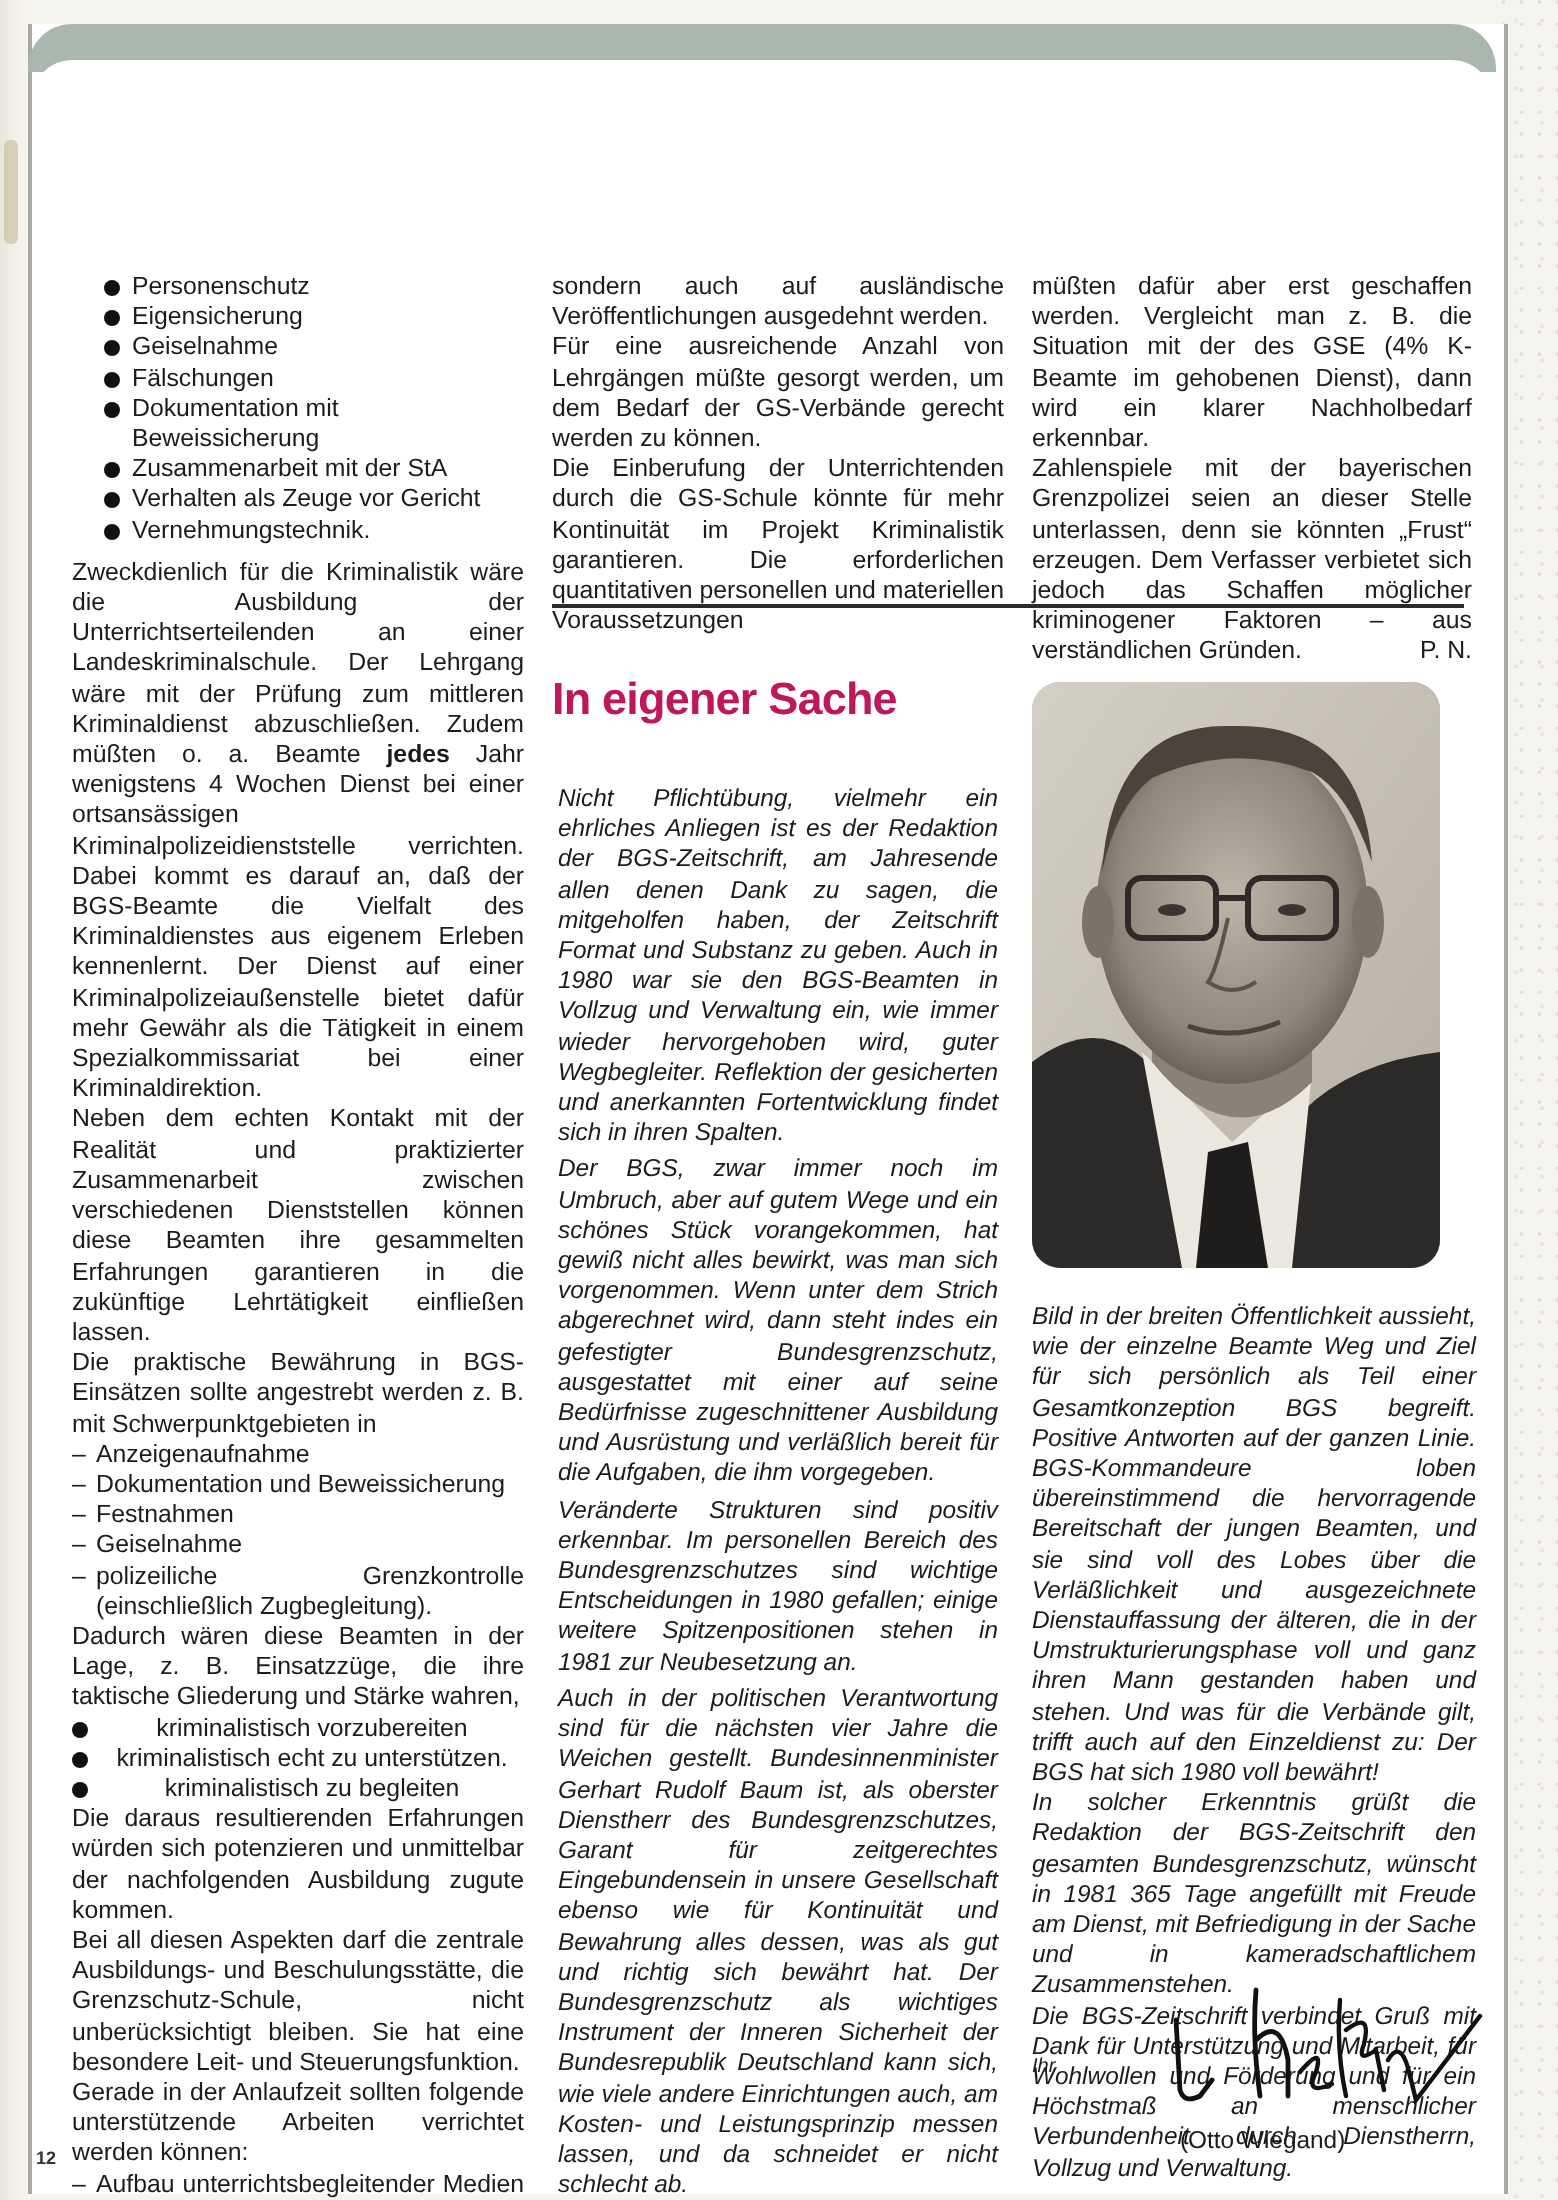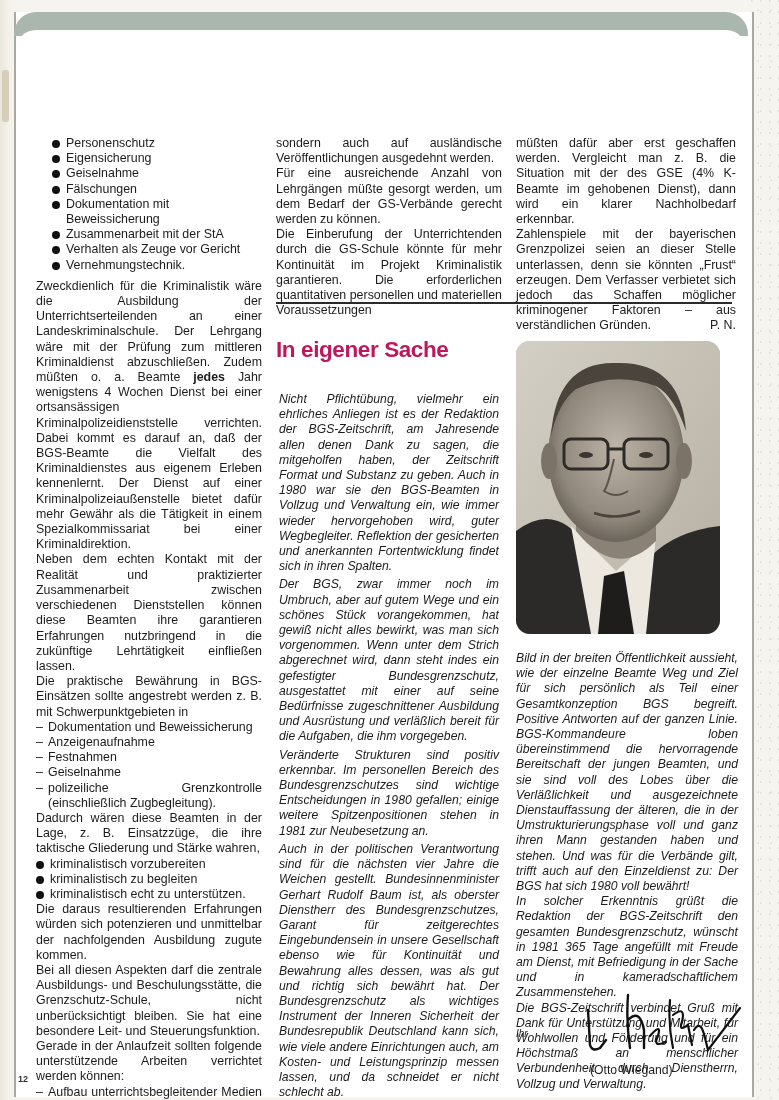--- a/index.html
+++ b/index.html
@@ -46,21 +46,21 @@
   .col p { margin:0; }
   .col1 { left:36px; top:136px; width:226px; }
   .col2 { left:276px; top:136px; width:226px; }
   .col3 { left:516px; top:136px; width:220px; }
   .bullets { list-style:none; margin:0 0 6px 16px; padding:0; text-align:left; }
   .bullets li { position:relative; padding-left:14px; }
   .bullets li::before {
     content:""; position:absolute; left:0; top:4px; width:8px; height:8px;
     border-radius:50%; background:#111;
   }
-  .bullets.tight { margin:0 0 0 0; }
+  .bullets.tight { margin:0 0 0 0;text-align:center; }
   .dashes { list-style:none; margin:0; padding:0; text-align:left; }
   .dashes li { position:relative; padding-left:12px; }
   .dashes li::before { content:"–"; position:absolute; left:0; }
   .just { text-align:justify; }
   .divider {
     position:absolute; left:276px; top:302px; width:456px; height:2px; background:#2a2a2a;
   }
   .headline {
     position:absolute; left:276px; top:337px;
     font-size:22.5px; font-weight:bold; letter-spacing:-0.4px; color:#be185d;
@@ -101,34 +101,34 @@
     <li>Personenschutz</li>
     <li>Eigensicherung</li>
     <li>Geiselnahme</li>
     <li>Fälschungen</li>
     <li>Dokumentation mit Beweissicherung</li>
     <li>Zusammenarbeit mit der StA</li>
     <li>Verhalten als Zeuge vor Gericht</li>
     <li>Vernehmungstechnik.</li>
   </ul>
   <p><span>Zweckdienlich für die Kriminalistik wäre die Ausbildung der Unterrichtserteilenden an einer Landeskriminalschule. Der Lehrgang wäre mit der Prüfung zum mittleren Kriminaldienst abzuschließen. Zudem müßten o. a. Beamte </span><b>jedes</b><span> Jahr wenigstens 4 Wochen Dienst bei einer ortsansässigen Kriminalpolizeidienststelle verrichten. Dabei kommt es darauf an, daß der BGS-Beamte die Vielfalt des Kriminaldienstes aus eigenem Erleben kennenlernt. Der Dienst auf einer Kriminalpolizeiaußenstelle bietet dafür mehr Gewähr als die Tätigkeit in einem Spezialkommissariat bei einer Kriminaldirektion.</span></p>
-  <p>Neben dem echten Kontakt mit der Realität und praktizierter Zusammenarbeit zwischen verschiedenen Dienststellen können diese Beamten ihre garantieren Erfahrungen nutzbringend in die zukünftige Lehrtätigkeit einfließen lassen.</p>
+  <p>Neben dem echten Kontakt mit der Realität und praktizierter Zusammenarbeit zwischen verschiedenen Dienststellen können diese Beamten ihre gesammelten Erfahrungen garantieren in die zukünftige Lehrtätigkeit einfließen lassen.</p>
   <p>Die praktische Bewährung in BGS-Einsätzen sollte angestrebt werden z. B. mit Schwerpunktgebieten in</p>
   <ul class="dashes">
+    <li>Anzeigenaufnahme</li>
     <li>Dokumentation und Beweissicherung</li>
-    <li>Anzeigenaufnahme</li>
     <li>Festnahmen</li>
     <li>Geiselnahme</li>
     <li class="just">polizeiliche Grenzkontrolle (einschließlich Zugbegleitung).</li>
   </ul>
   <p>Dadurch wären diese Beamten in der Lage, z. B. Einsatzzüge, die ihre taktische Gliederung und Stärke wahren,</p>
   <ul class="bullets tight">
     <li>kriminalistisch vorzubereiten</li>
+    <li>kriminalistisch echt zu unterstützen.</li>
     <li>kriminalistisch zu begleiten</li>
-    <li>kriminalistisch echt zu unterstützen.</li>
   </ul>
   <p>Die daraus resultierenden Erfahrungen würden sich potenzieren und unmittelbar der nachfolgenden Ausbildung zugute kommen.</p>
   <p>Bei all diesen Aspekten darf die zentrale Ausbildungs- und Beschulungsstätte, die Grenzschutz-Schule, nicht unberücksichtigt bleiben. Sie hat eine besondere Leit- und Steuerungsfunktion.</p>
   <p>Gerade in der Anlaufzeit sollten folgende unterstützende Arbeiten verrichtet werden können:</p>
   <ul class="dashes">
     <li class="just">
       <span>Aufbau unterrichtsbegleitender Medien wie</span>
       
     </li>
 

